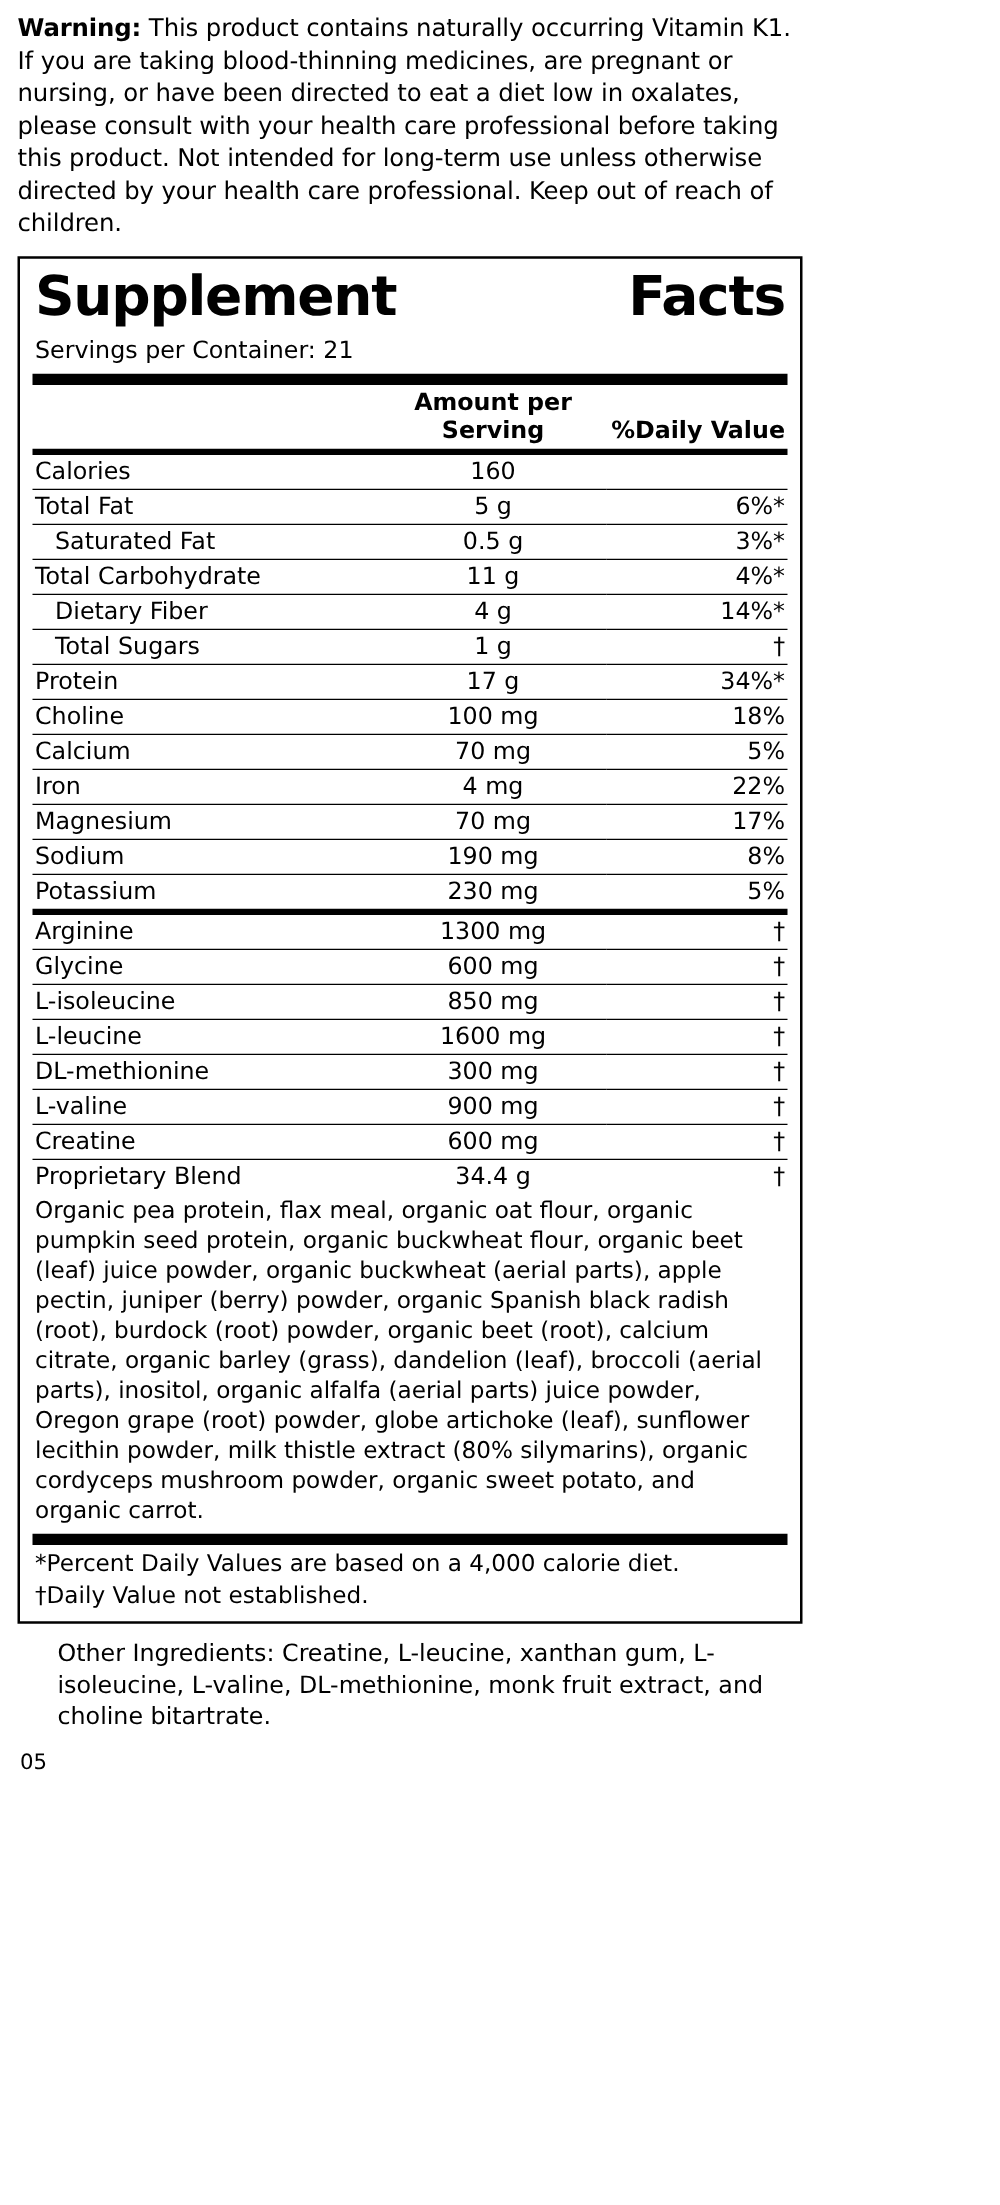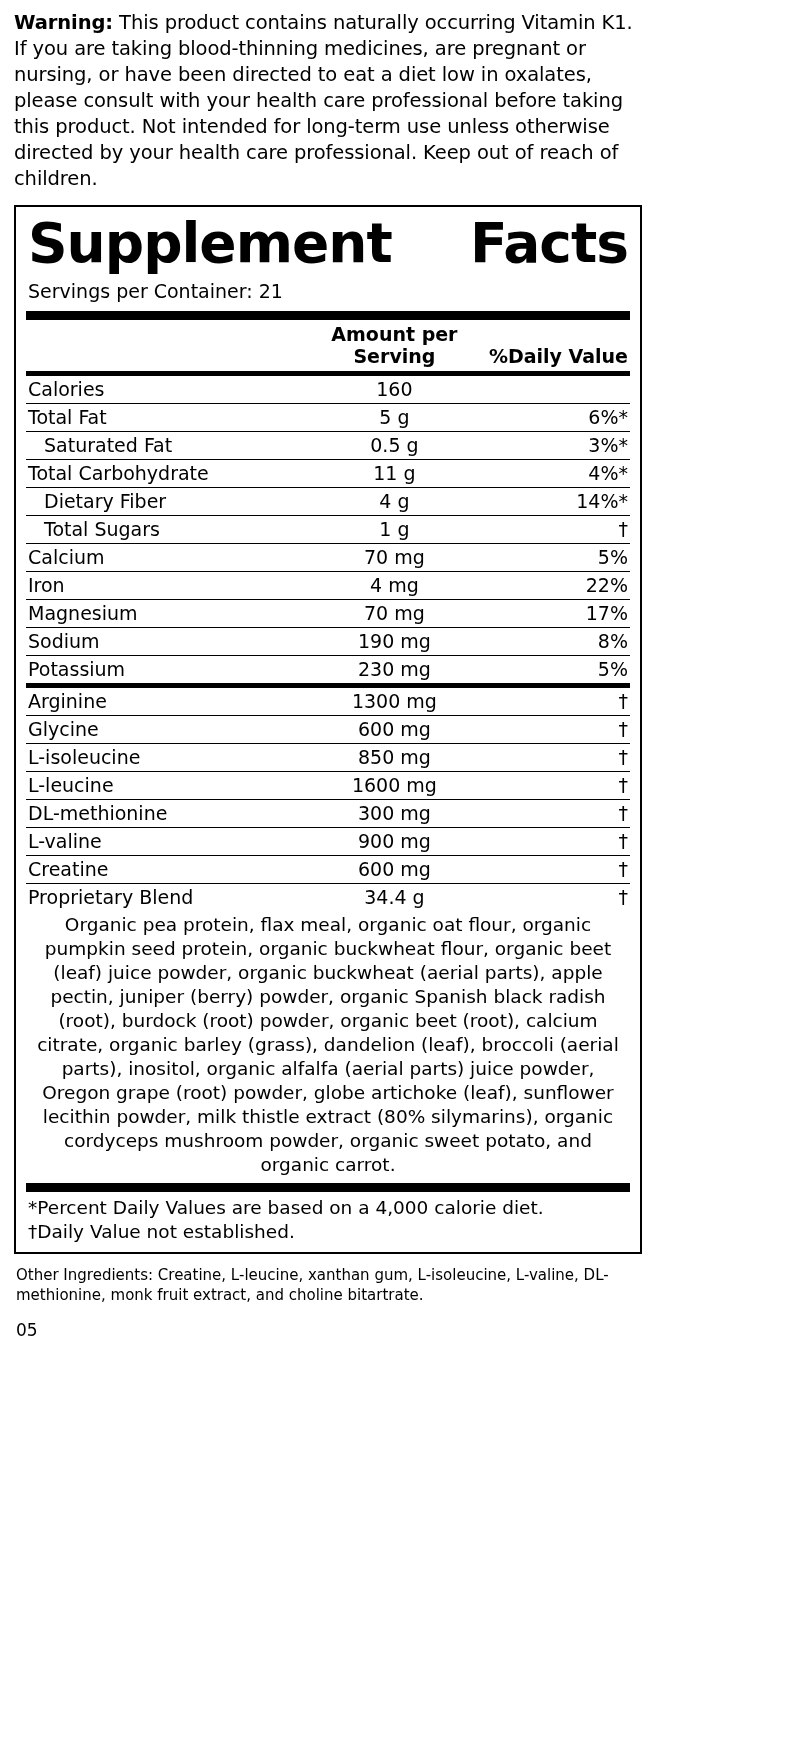--- a/index.html
+++ b/index.html
@@ -38,21 +38,21 @@
     box-sizing: border-box;
     padding: 6px 10px 8px 10px;
     margin: 0 0 0 0;
   }
   .sf-title {
     display: flex;
     justify-content: space-between;
     align-items: baseline;
     font-family: "DejaVu Sans", sans-serif;
     font-weight: bold;
-    font-size: 55px;
+    font-size: 44px;
     line-height: 1.05;
     letter-spacing: -1px;
     padding: 2px 2px 4px 2px;
     white-space: nowrap;
   }
   .sf-title span.w1 { margin-right: 6px; }
 
   .serving-lines {
     font-size: 19px;
     line-height: 1.28;
@@ -100,33 +100,34 @@
   tr.noline td {
     border-top: none;
   }
   .indent { padding-left: 18px !important; }
 
   .blend-name { text-align: left; }
   .blend-desc {
     font-size: 18.5px;
     line-height: 1.3;
     padding: 1px 4px 6px 12px;
-    text-align: center;
+    text-align: left;
   }
 
   .footnotes {
     font-size: 18.5px;
     line-height: 1.3;
     padding: 4px 2px 0 2px;
   }
 
   .other-ing {
-    font-size: 15px;
+    font-size: 19px;
     line-height: 1.32;
     padding: 12px 2px 0 2px;
+    margin-left: 30px;
   }
   .page-num {
     font-size: 17px;
     padding: 14px 2px 10px 2px;
   }
 </style>
 </head>
 <body>
 
 <div class="page">
@@ -182,20 +183,30 @@
           </tr>
           <tr class="line">
             <td class="col-name indent">Dietary Fiber</td>
             <td class="col-amt">4 g</td>
             <td class="col-dv">14%*</td>
           </tr>
           <tr class="line">
             <td class="col-name indent">Total Sugars</td>
             <td class="col-amt">1 g</td>
             <td class="col-dv">†</td>
+          </tr>
+          <tr class="line">
+            <td class="col-name">Protein</td>
+            <td class="col-amt">17 g</td>
+            <td class="col-dv">34%*</td>
+          </tr>
+          <tr class="line">
+            <td class="col-name">Choline</td>
+            <td class="col-amt">100 mg</td>
+            <td class="col-dv">18%</td>
           </tr>
           <tr class="line">
             <td class="col-name">Calcium</td>
             <td class="col-amt">70 mg</td>
             <td class="col-dv">5%</td>
           </tr>
           <tr class="line">
             <td class="col-name">Iron</td>
             <td class="col-amt">4 mg</td>
             <td class="col-dv">22%</td>

